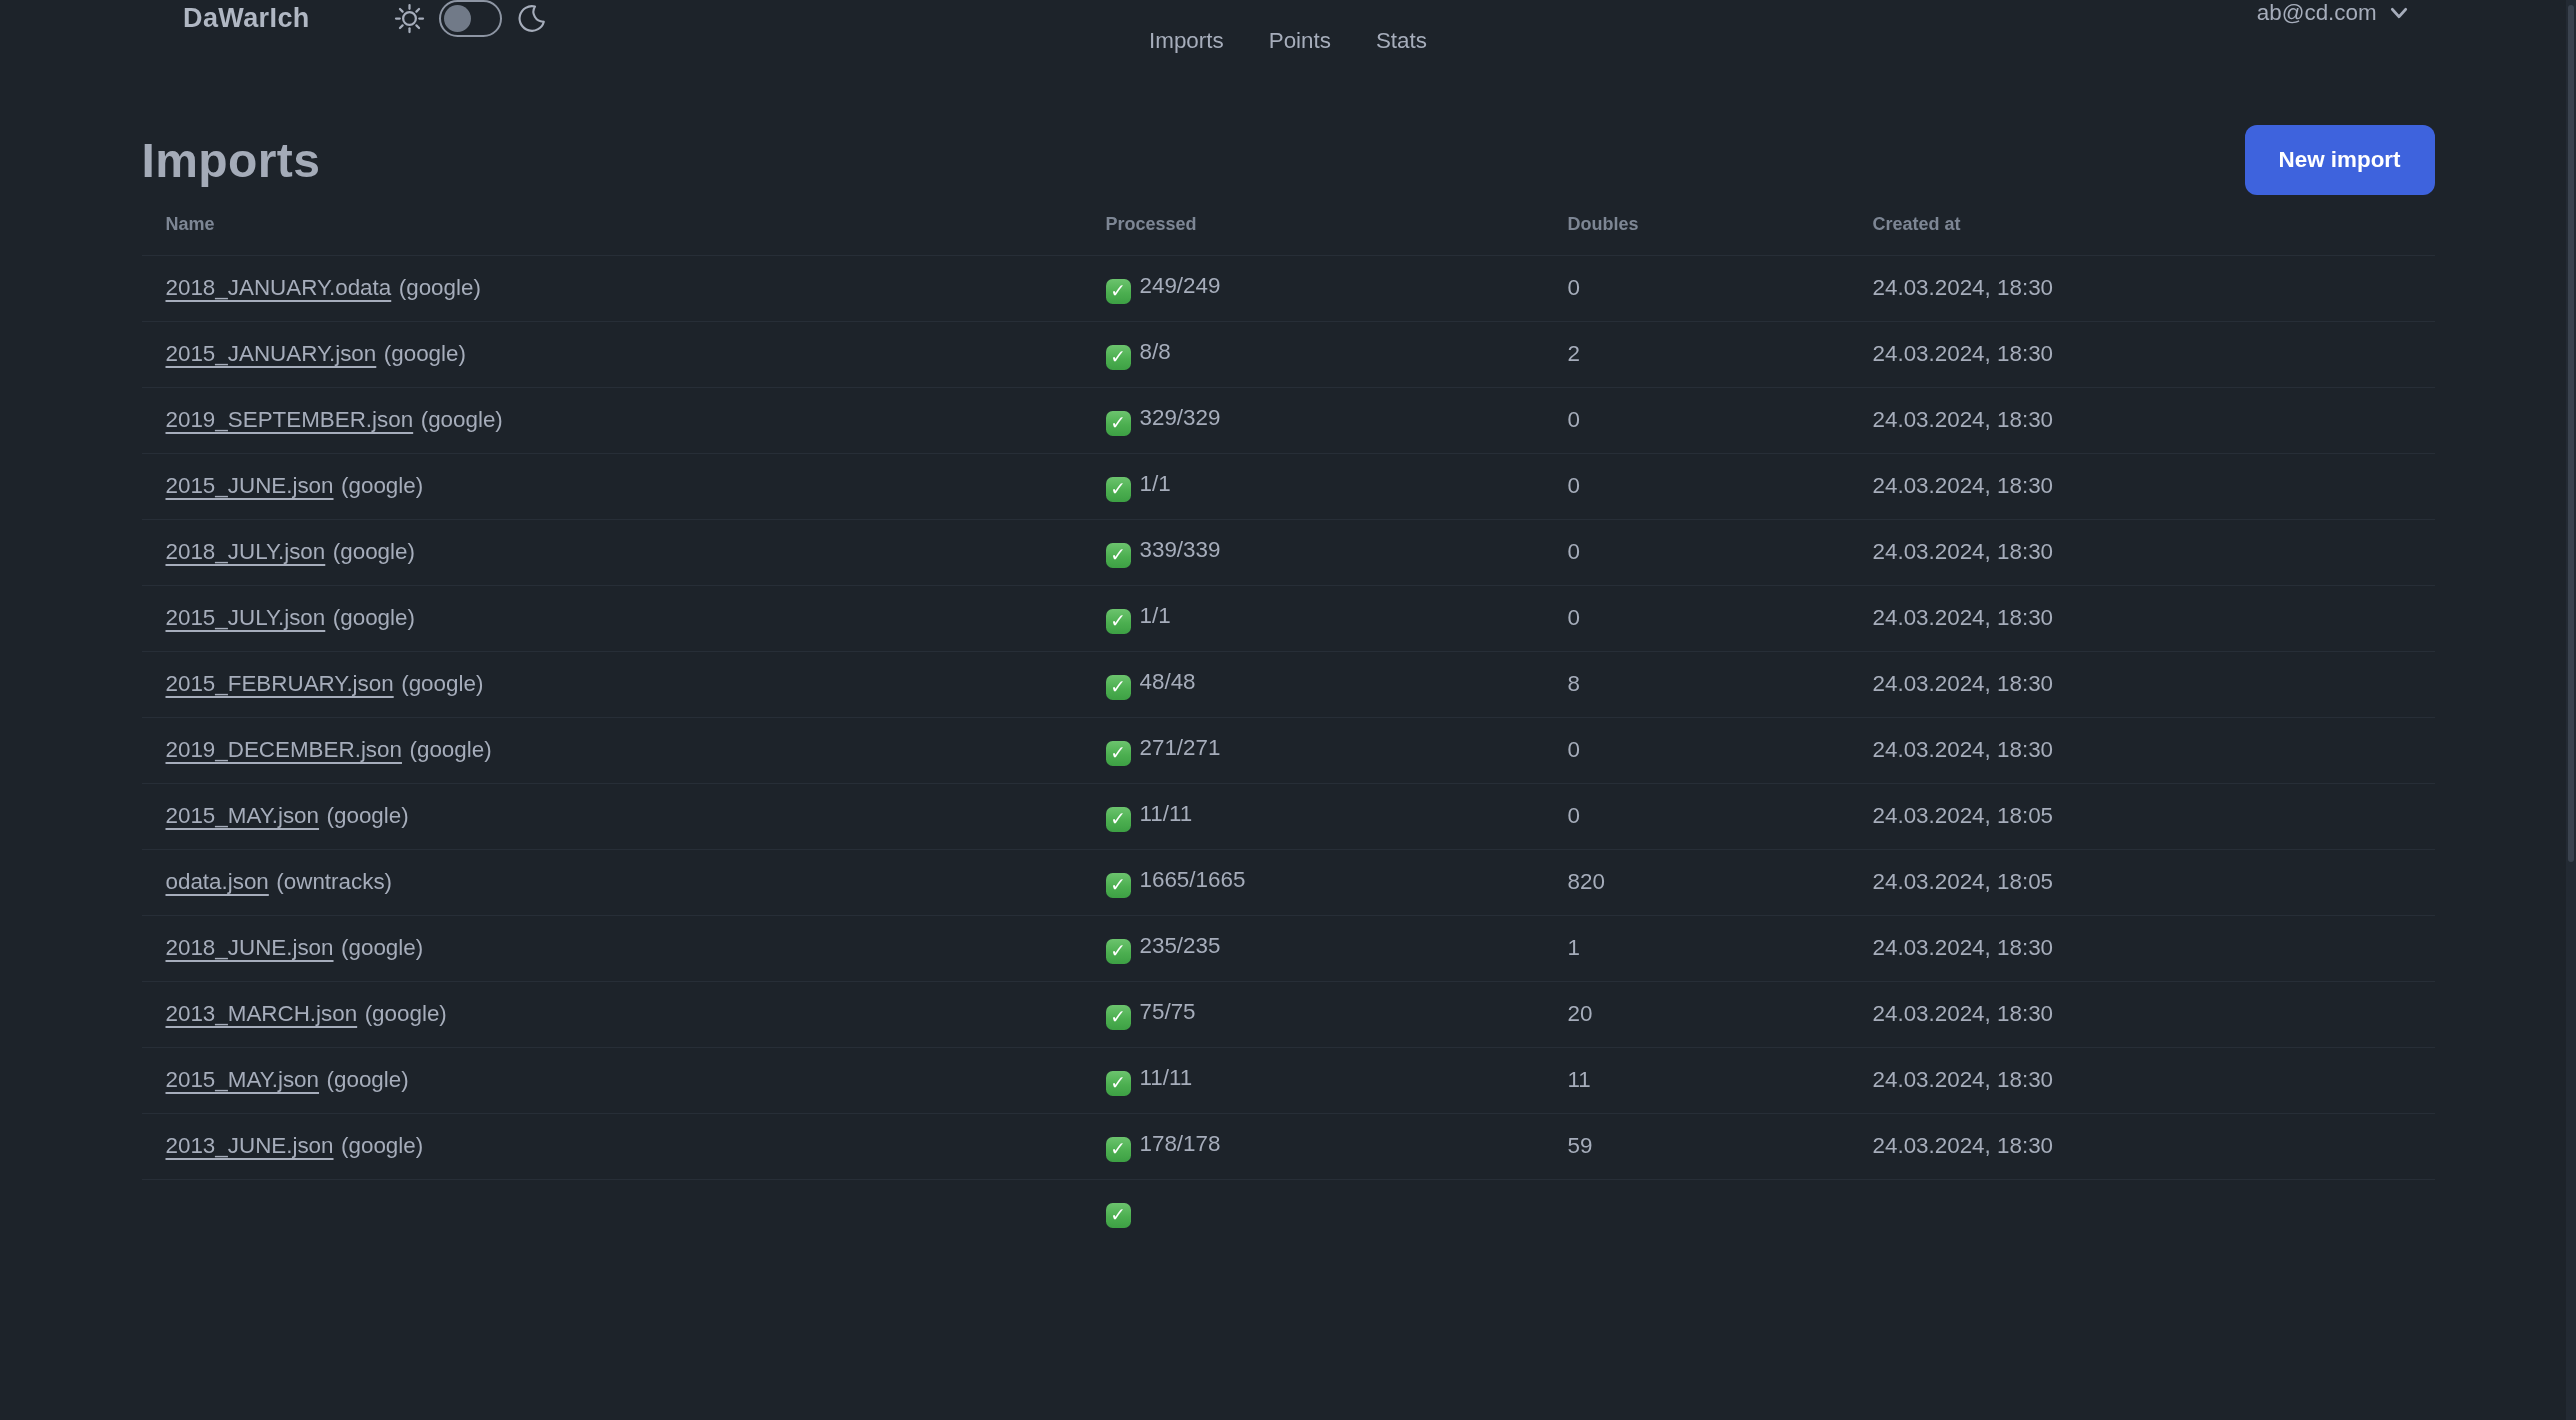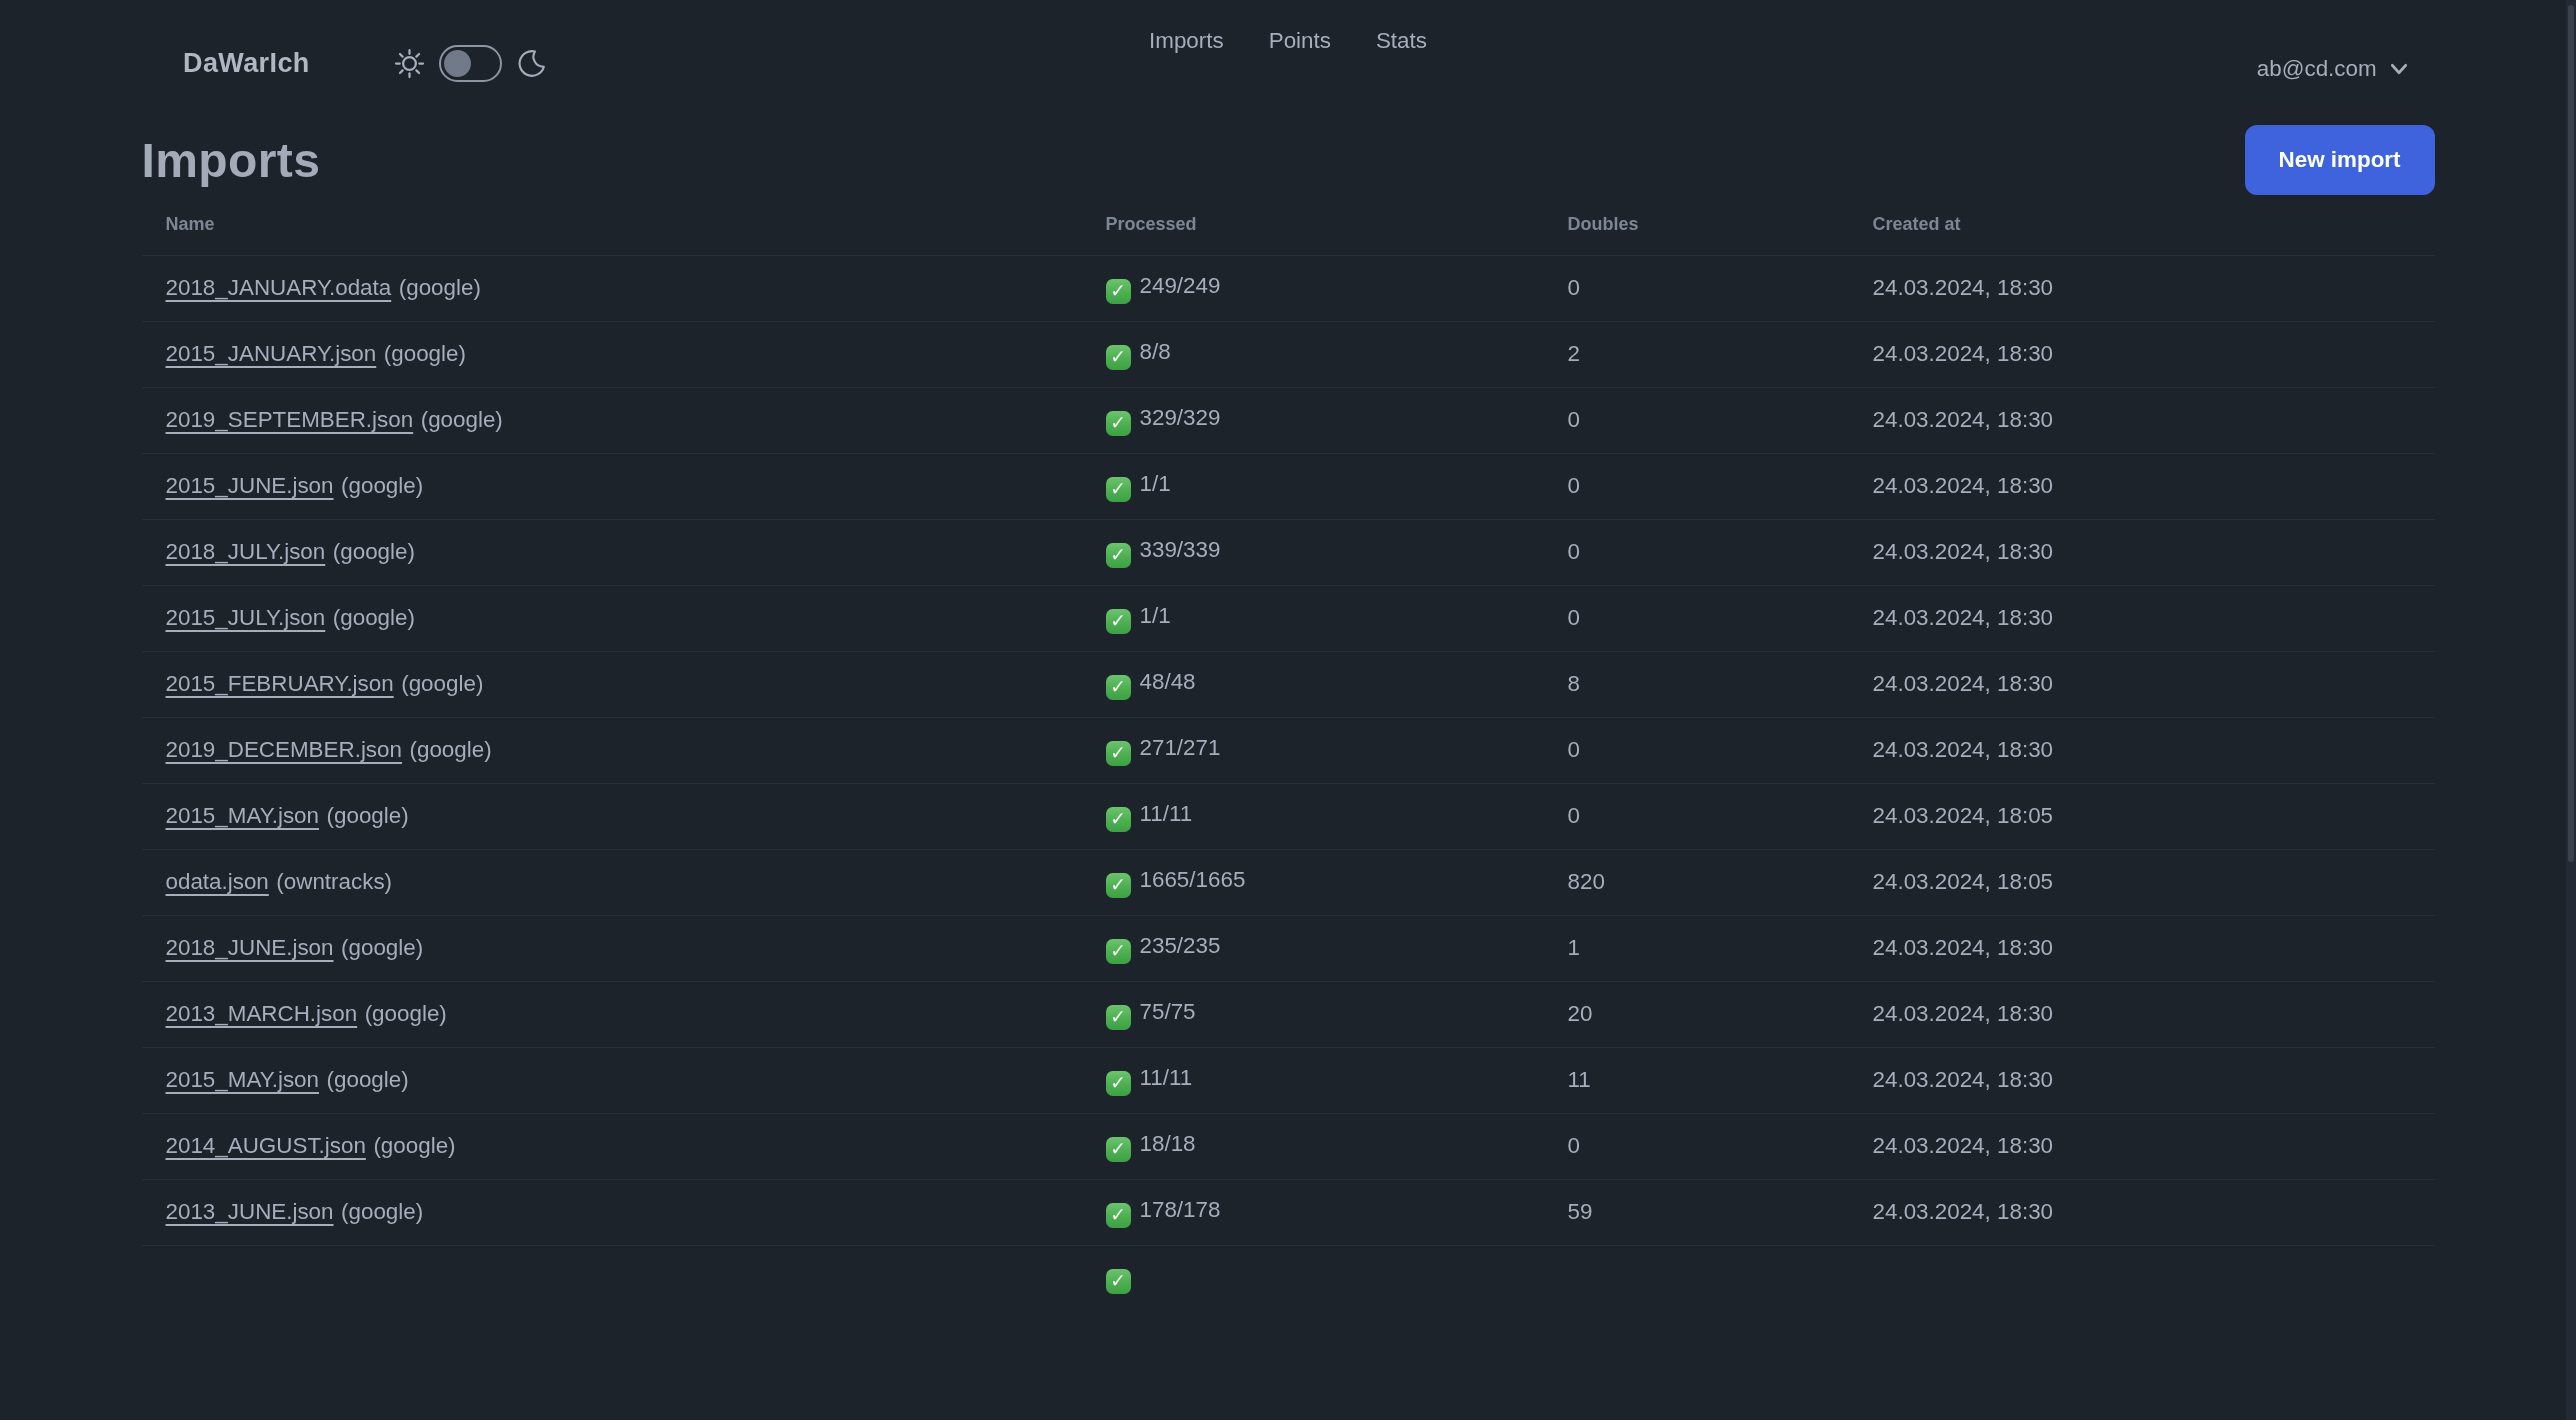--- a/index.html
+++ b/index.html
@@ -17,21 +17,21 @@
   body{
     background:var(--background);
     color:var(--text);
     font-family:"Liberation Sans","DejaVu Sans",sans-serif;
     position:relative;
   }
   
   header{
     height:82px;
     display:flex;
-    align-items:flex-end;
+    align-items:flex-start;
     padding:0 165px 0 183px;
     position:relative;
   }
   .header-left{display:flex;align-items:center;}
   .logo{
     font-size:27px;font-weight:700;color:#b0b7c3;text-decoration:none;cursor:pointer;
     letter-spacing:0.4px;
   }
   .theme-toggle{display:flex;align-items:center;gap:13.4px;margin-left:83px;cursor:pointer;}
   .icon{stroke:var(--text);fill:none;stroke-width:3;stroke-linecap:round;stroke-linejoin:round;display:block;}
@@ -323,32 +323,20 @@
     </td>
     <td>
       <span class="check-badge">
               <span class="check-glyph">✓</span>
             </span><span>11/11</span>
     </td>
     <td><span>11</span></td>
     <td><span>24.03.2024, 18:30</span></td>
   </tr>
 
-  <tr>
-    <td>
-      <a class="file-link">2014_AUGUST.json</a><span class="src">(google)</span>
-    </td>
-    <td>
-      <span class="check-badge">
-              <span class="check-glyph">✓</span>
-            </span><span>18/18</span>
-    </td>
-    <td><span>0</span></td>
-    <td><span>24.03.2024, 18:30</span></td>
-  </tr>
 
   <tr>
     <td>
       <a class="file-link">2013_JUNE.json</a><span class="src">(google)</span>
     </td>
     <td>
       <span class="check-badge">
               <span class="check-glyph">✓</span>
             </span><span>178/178</span>
     </td>

